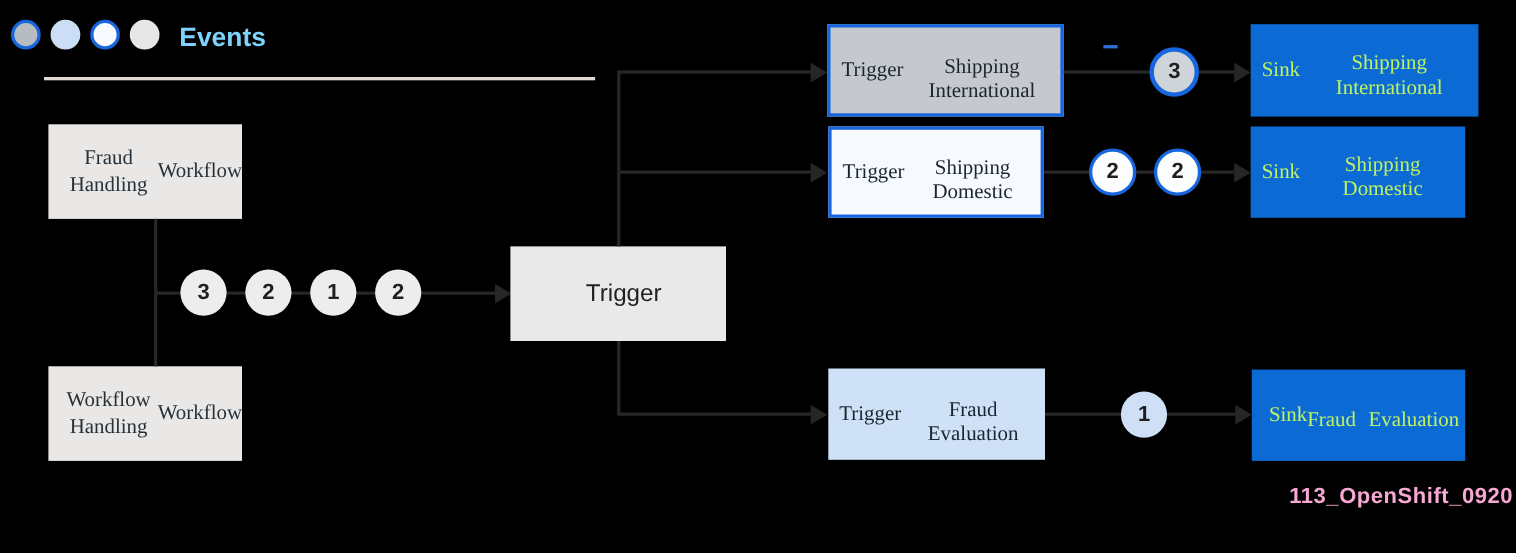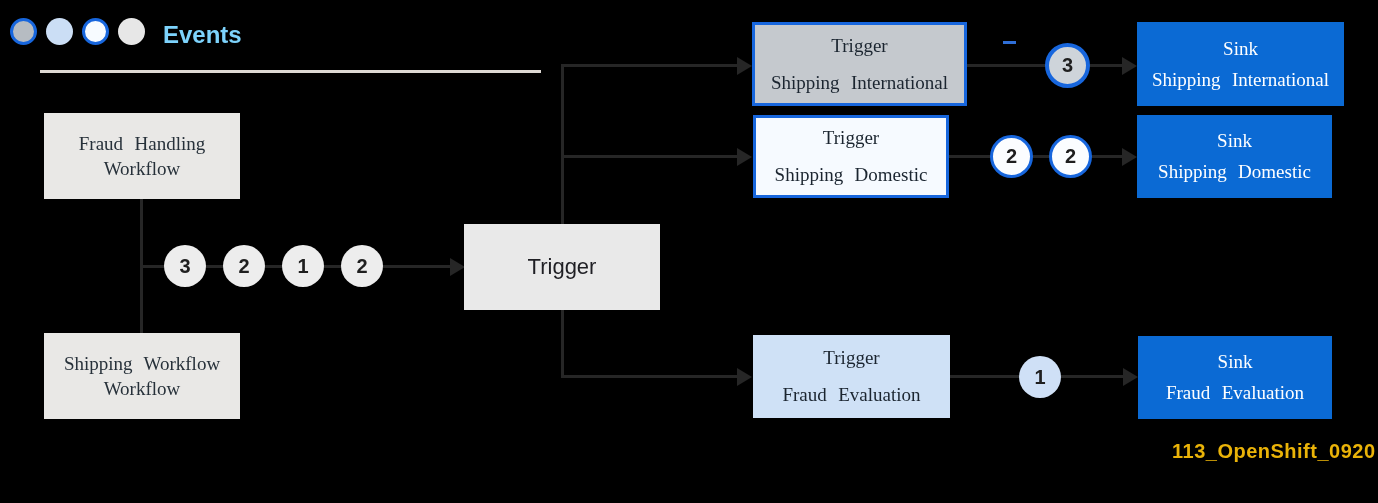--- a/index.html
+++ b/index.html
@@ -9,74 +9,74 @@
   }
   
   .legend-circle{position:absolute;top:18px;width:27px;height:27px;border-radius:50%;box-sizing:border-box;}
   .lc1{left:10px;background:#b6bcc2;border:3px solid #1766dd;}
   .lc2{left:46px;background:#cbdef5;}
   .lc3{left:82px;background:#f7fbff;border:3px solid #1766dd;}
   .lc4{left:118px;background:#e7e7e7;}
   .legend-title{position:absolute;left:163px;top:21px;font-size:24px;font-weight:bold;color:#7dd3fc;}
   .separator{position:absolute;left:40px;top:70px;width:501px;height:3px;background:#ded9d4;}
   
-  .node{position:absolute;display:flex;flex-direction:column;align-items:center;justify-content:center;
-        text-align:center;box-sizing:border-box;font-family:"Liberation Serif",serif;word-spacing:0.35em;}
-  .workflow{width:196px;height:86px;background:#e9e8e6;color:#27313a;font-size:19px;line-height:1.32;}
+  .node{position:absolute;display:flex;flex-direction:row;align-items:center;justify-content:center;
+        text-align:center;box-sizing:border-box;font-family:"Liberation Serif",serif;word-spacing:0.35em;padding-left:10px;}
+  .workflow{width:176px;height:86px;background:#e9e8e6;color:#27313a;font-size:19px;line-height:1.32;}
   .wf-fraud{left:44px;top:113px;}
   .wf-shipping{left:44px;top:333px;}
   .broker{left:464px;top:224px;width:196px;height:86px;background:#e9e9e9;color:#1f1f24;
           font-family:"Liberation Sans",sans-serif;font-size:22px;font-weight:500;word-spacing:normal;}
   .trigger,.sink{font-size:19px;color:#1b2530;}
   .trigger .sub,.sink .sub{margin-top:15px;text-align:center;}
   .sink .sub{margin-top:9px;}
   .tg1{left:752px;top:22px;width:215px;height:84px;background:#c5c9ce;border:3px solid #1766dd;}
   .tg2{left:753px;top:115px;width:196px;height:83px;background:#f6faff;border:3px solid #1766dd;}
   .tg3{left:753px;top:335px;width:197px;height:83px;background:#cfe1f6;}
-  .sink{background:#0b6ad4;color:#ffffff;}
+  .sink{background:#0b6ad4;color:#bef264;}
   .sk1{left:1137px;top:22px;width:207px;height:84px;}
   .sk2{left:1137px;top:115px;width:195px;height:83px;}
   .sk3{left:1138px;top:336px;width:194px;height:83px;}
   
   .hline,.vline{position:absolute;background:#262626;}
   .hline{height:3px;}
   .vline{width:3px;}
   .arrow{position:absolute;width:0;height:0;border-top:9px solid transparent;border-bottom:9px solid transparent;
          border-left:15px solid #262626;}
   .blue-dash{position:absolute;left:1003px;top:41px;width:13px;height:3px;background:#2f6fd8;}
   
   .count{position:absolute;border-radius:50%;display:flex;align-items:center;justify-content:center;
          box-sizing:border-box;font-weight:bold;font-size:20px;color:#1f1f1f;}
   .q{width:42px;height:42px;top:245px;background:#ededed;}
   .q0{left:164px;} .q1{left:223px;} .q2{left:282px;} .q3{left:341px;}
   .b-int{left:1045px;top:43px;width:45px;height:45px;background:#ced4da;border:4px solid #1766dd;}
   .b-dom1{left:990px;top:135px;width:43px;height:43px;background:#fbfdff;border:3px solid #1766dd;}
   .b-dom2{left:1049px;top:135px;width:43px;height:43px;background:#fbfdff;border:3px solid #1766dd;}
   .b-fraud{left:1019px;top:356px;width:42px;height:42px;background:#cfe0f6;}
   
-  .caption{position:absolute;left:1172px;top:440px;color:#eab308;font-size:20px;font-weight:bold;letter-spacing:0.5px;}
+  .caption{position:absolute;left:1172px;top:440px;color:#f9a8d4;font-size:20px;font-weight:bold;letter-spacing:0.5px;}
 </style>
 </head>
 <body>
 
 <div id="canvas">
 
   <div class="legend-circle lc1"></div>
   <div class="legend-circle lc2"></div>
   <div class="legend-circle lc3"></div>
   <div class="legend-circle lc4"></div>
   <div class="legend-title">Events</div>
   <div class="separator"></div>
 
   <div class="node workflow wf-fraud">
     <span>Fraud Handling</span>
     <span>Workflow</span>
   </div>
   <div class="node workflow wf-shipping">
-    <span>Shipping Workflow</span>
+    <span>Workflow Handling</span>
     <span>Workflow</span>
   </div>
 
   <div class="vline" style="left:140px;top:199px;height:134px;"></div>
   <div class="hline" style="left:140px;top:265px;width:312px;"></div>
   <div class="arrow" style="left:450px;top:258px;"></div>
 
   <div class="count q q0">3</div>
   <div class="count q q1">2</div>
   <div class="count q q2">1</div>

